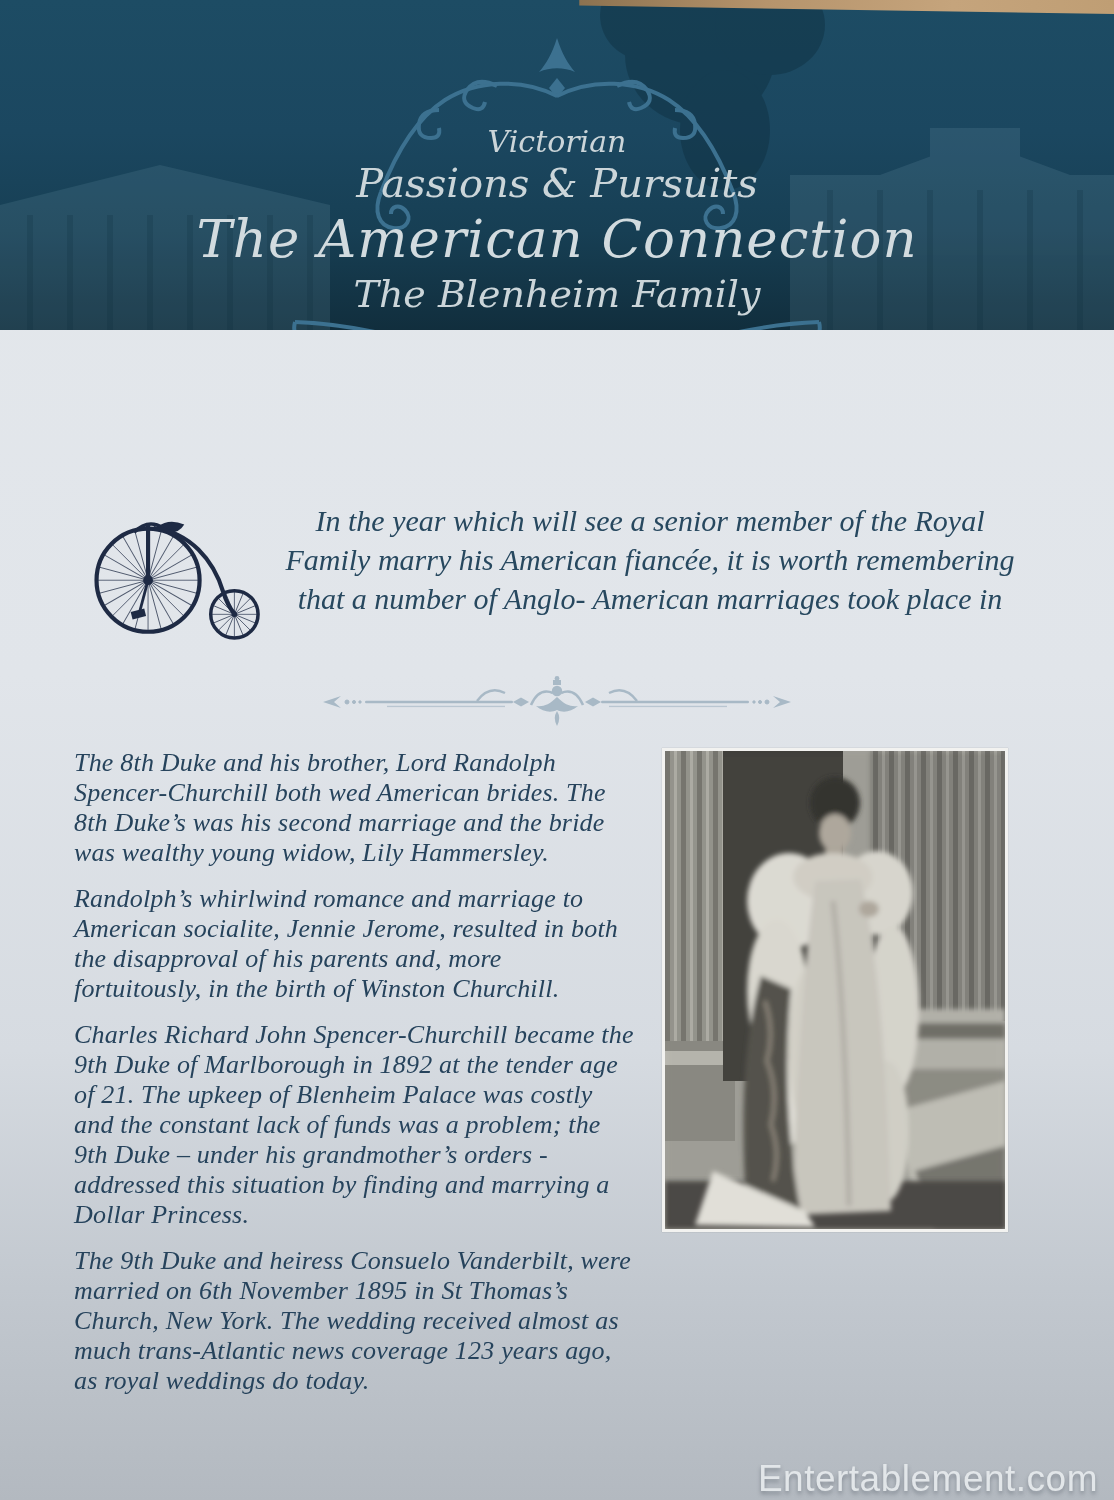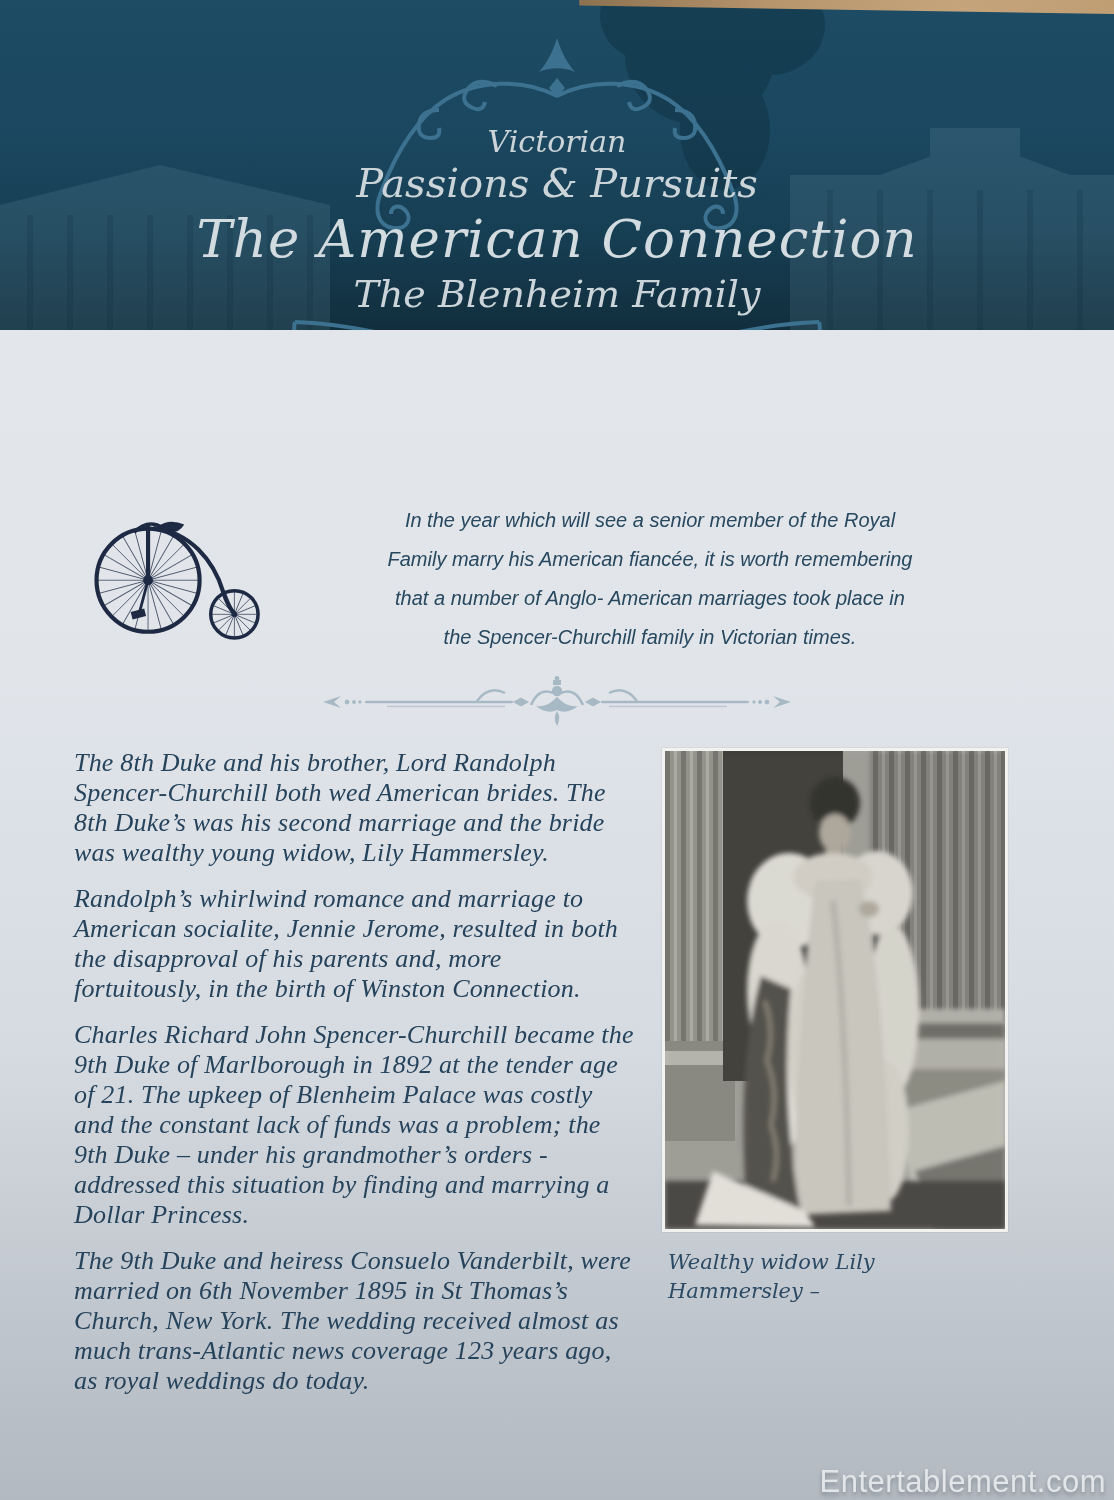--- a/index.html
+++ b/index.html
@@ -27,38 +27,38 @@
   .kicker1 { top:124px; font-size:30px; }
   .kicker2 { top:160px; font-size:40px; }
   .title   { top:208px; font-size:53px; color:#d2dbdf; letter-spacing:1px; }
   .subtitle{ top:272px; font-size:38px; }
   .flourish-top    { position:absolute; top:34px;  left:50%; transform:translateX(-50%); }
   .flourish-bottom { position:absolute; top:316px; left:50%; transform:translateX(-50%); }
   
   .intro-row { position:absolute; top:463px; left:0; width:1114px; height:230px; }
   .bicycle { position:absolute; left:84px; top:26px; }
   .intro-text { position:absolute; left:250px; right:64px; top:38px; text-align:center;
-                font-family:Liberation Sans, sans-serif; font-style:italic;
-                font-size:20px; line-height:39px; color:#27485f; }
+                font-family:Liberation Serif, serif; font-style:italic;
+                font-size:30px; line-height:39px; color:#27485f; }
   .intro-line { white-space:nowrap; }
   .divider-wrap { position:absolute; top:675px; left:50%; transform:translateX(-50%); }
   
   .content { position:absolute; top:748px; left:74px; right:70px; display:flex; }
   .text-col { width:560px; }
   .text-col p { font-size:26px; line-height:30px; color:#26435c; margin-bottom:16px;
                 letter-spacing:.2px;font-style:italic; }
   .photo-col { margin-left:28px; width:352px; }
   .photo-frame { width:346px; background:#f2f2f0; padding:3px; box-shadow:0 0 1px rgba(0,0,0,.25); }
   .photo-frame svg { display:block; }
   .photo-caption { margin-top:16px; padding-left:6px;
                    font-family:"DejaVu Serif","Liberation Serif",serif; font-style:italic;
                    font-size:21px; line-height:29px; color:#2c4a63; }
   
-  .watermark { position:absolute; right:8px; bottom:0px; z-index:4;
-               font-family:"Liberation Sans",sans-serif; font-size:31px; font-weight:400;
+  .watermark { position:absolute; right:16px; bottom:0px; z-index:4;
+               font-family:"Liberation Sans",sans-serif; font-size:37px; font-weight:400;
                color:#e2e6e9; text-shadow:0 3px 4px rgba(70,80,90,.45); letter-spacing:.5px; }
 </style>
 </head>
 <body>
 
 <div class="page">
 
   <div class="wall-strip"></div>
 
   <div class="panel-header">
@@ -177,21 +177,20 @@
         </g>
         <circle cx="216" cy="154" r="34" stroke-width="5"></circle>
         <circle cx="216" cy="154" r="4" fill="#1e2a44" stroke="none"></circle>
       </g>
     </svg>
 
     <div class="intro-text">
       <div class="intro-line">In the year which will see a senior member of the Royal</div>
       <div class="intro-line">Family marry his American fiancée, it is worth remembering</div>
       <div class="intro-line">that a number of Anglo- American marriages took place in</div>
-      <div class="intro-line">the Spencer-Churchill family in Victorian times.</div>
     </div>
   </div>
 
   <div class="divider-wrap">
     <svg width="480" height="54" viewBox="0 0 480 54">
       <g fill="#a8b9c6" stroke="#a8b9c6">
         <g id="arm">
           <path d="M6 27 l18 -6 l-7 6 l7 6 Z" stroke="none"></path>
           <circle cx="30" cy="27" r="2"></circle>
             <circle cx="37" cy="27" r="1.5"></circle>
@@ -218,21 +217,21 @@
         <circle cx="240" cy="16" r="5.2" stroke="none"></circle>
         <path d="M240 22 C232 30 226 32 219 31 C226 37 234 38 240 35 C246 38 254 37 261 31 C254 32 248 30 240 22 Z" stroke="none"></path>
         <path d="M240 36 q4.5 7 0 15 q-4.5 -8 0 -15 Z" stroke="none"></path>
       </g>
     </svg>
   </div>
 
   <div class="content">
     <div class="text-col">
       <p>The 8th Duke and his brother, Lord Randolph Spencer-Churchill both wed American brides. The 8th Duke’s was his second marriage and the bride was wealthy young widow, Lily Hammersley.</p>
-      <p>Randolph’s whirlwind romance and marriage to American socialite, Jennie Jerome, resulted in both the disapproval of his parents and, more fortuitously, in the birth of Winston Connection.</p>
+      <p>Randolph’s whirlwind romance and marriage to American socialite, Jennie Jerome, resulted in both the disapproval of his parents and, more fortuitously, in the birth of Winston Churchill.</p>
       <p>Charles Richard John Spencer-Churchill became the 9th Duke of Marlborough in 1892 at the tender age of 21. The upkeep of Blenheim Palace was costly and the constant lack of funds was a problem; the 9th Duke – under his grandmother’s orders - addressed this situation by finding and marrying a Dollar Princess.</p>
       <p>The 9th Duke and heiress Consuelo Vanderbilt, were married on 6th November 1895 in St Thomas’s Church, New York. The wedding received almost as much trans-Atlantic news coverage 123 years ago, as royal weddings do today.</p>
     </div>
 
     <div class="photo-col">
       <div class="photo-frame">
         <svg width="340" height="478" viewBox="0 0 340 478">
           <defs>
             <filter id="soft">
                 <feGaussianBlur stdDeviation="2.4"></feGaussianBlur>
@@ -285,20 +284,19 @@
             <path d="M100 250 q10 30 2 60 q12 30 4 64 q10 28 2 56" stroke="#8a8378" stroke-width="4" fill="none"></path>
 
             <polygon points="48,420 140,460 150,476 30,474" fill="#efede6"></polygon>
 
             <ellipse cx="204" cy="158" rx="10" ry="8" fill="#b5ada2"></ellipse>
           </g>
           <rect width="340" height="478" fill="rgba(120,120,112,0.12)" filter="url(#softer)"></rect>
         </svg>
       </div>
       <div class="photo-caption">
-        <div>Wealthy widow Lily Hammersley –</div>
       </div>
     </div>
   </div>
 
   <div class="watermark">Entertablement.com</div>
 
 </div>
 
 </body></html>

